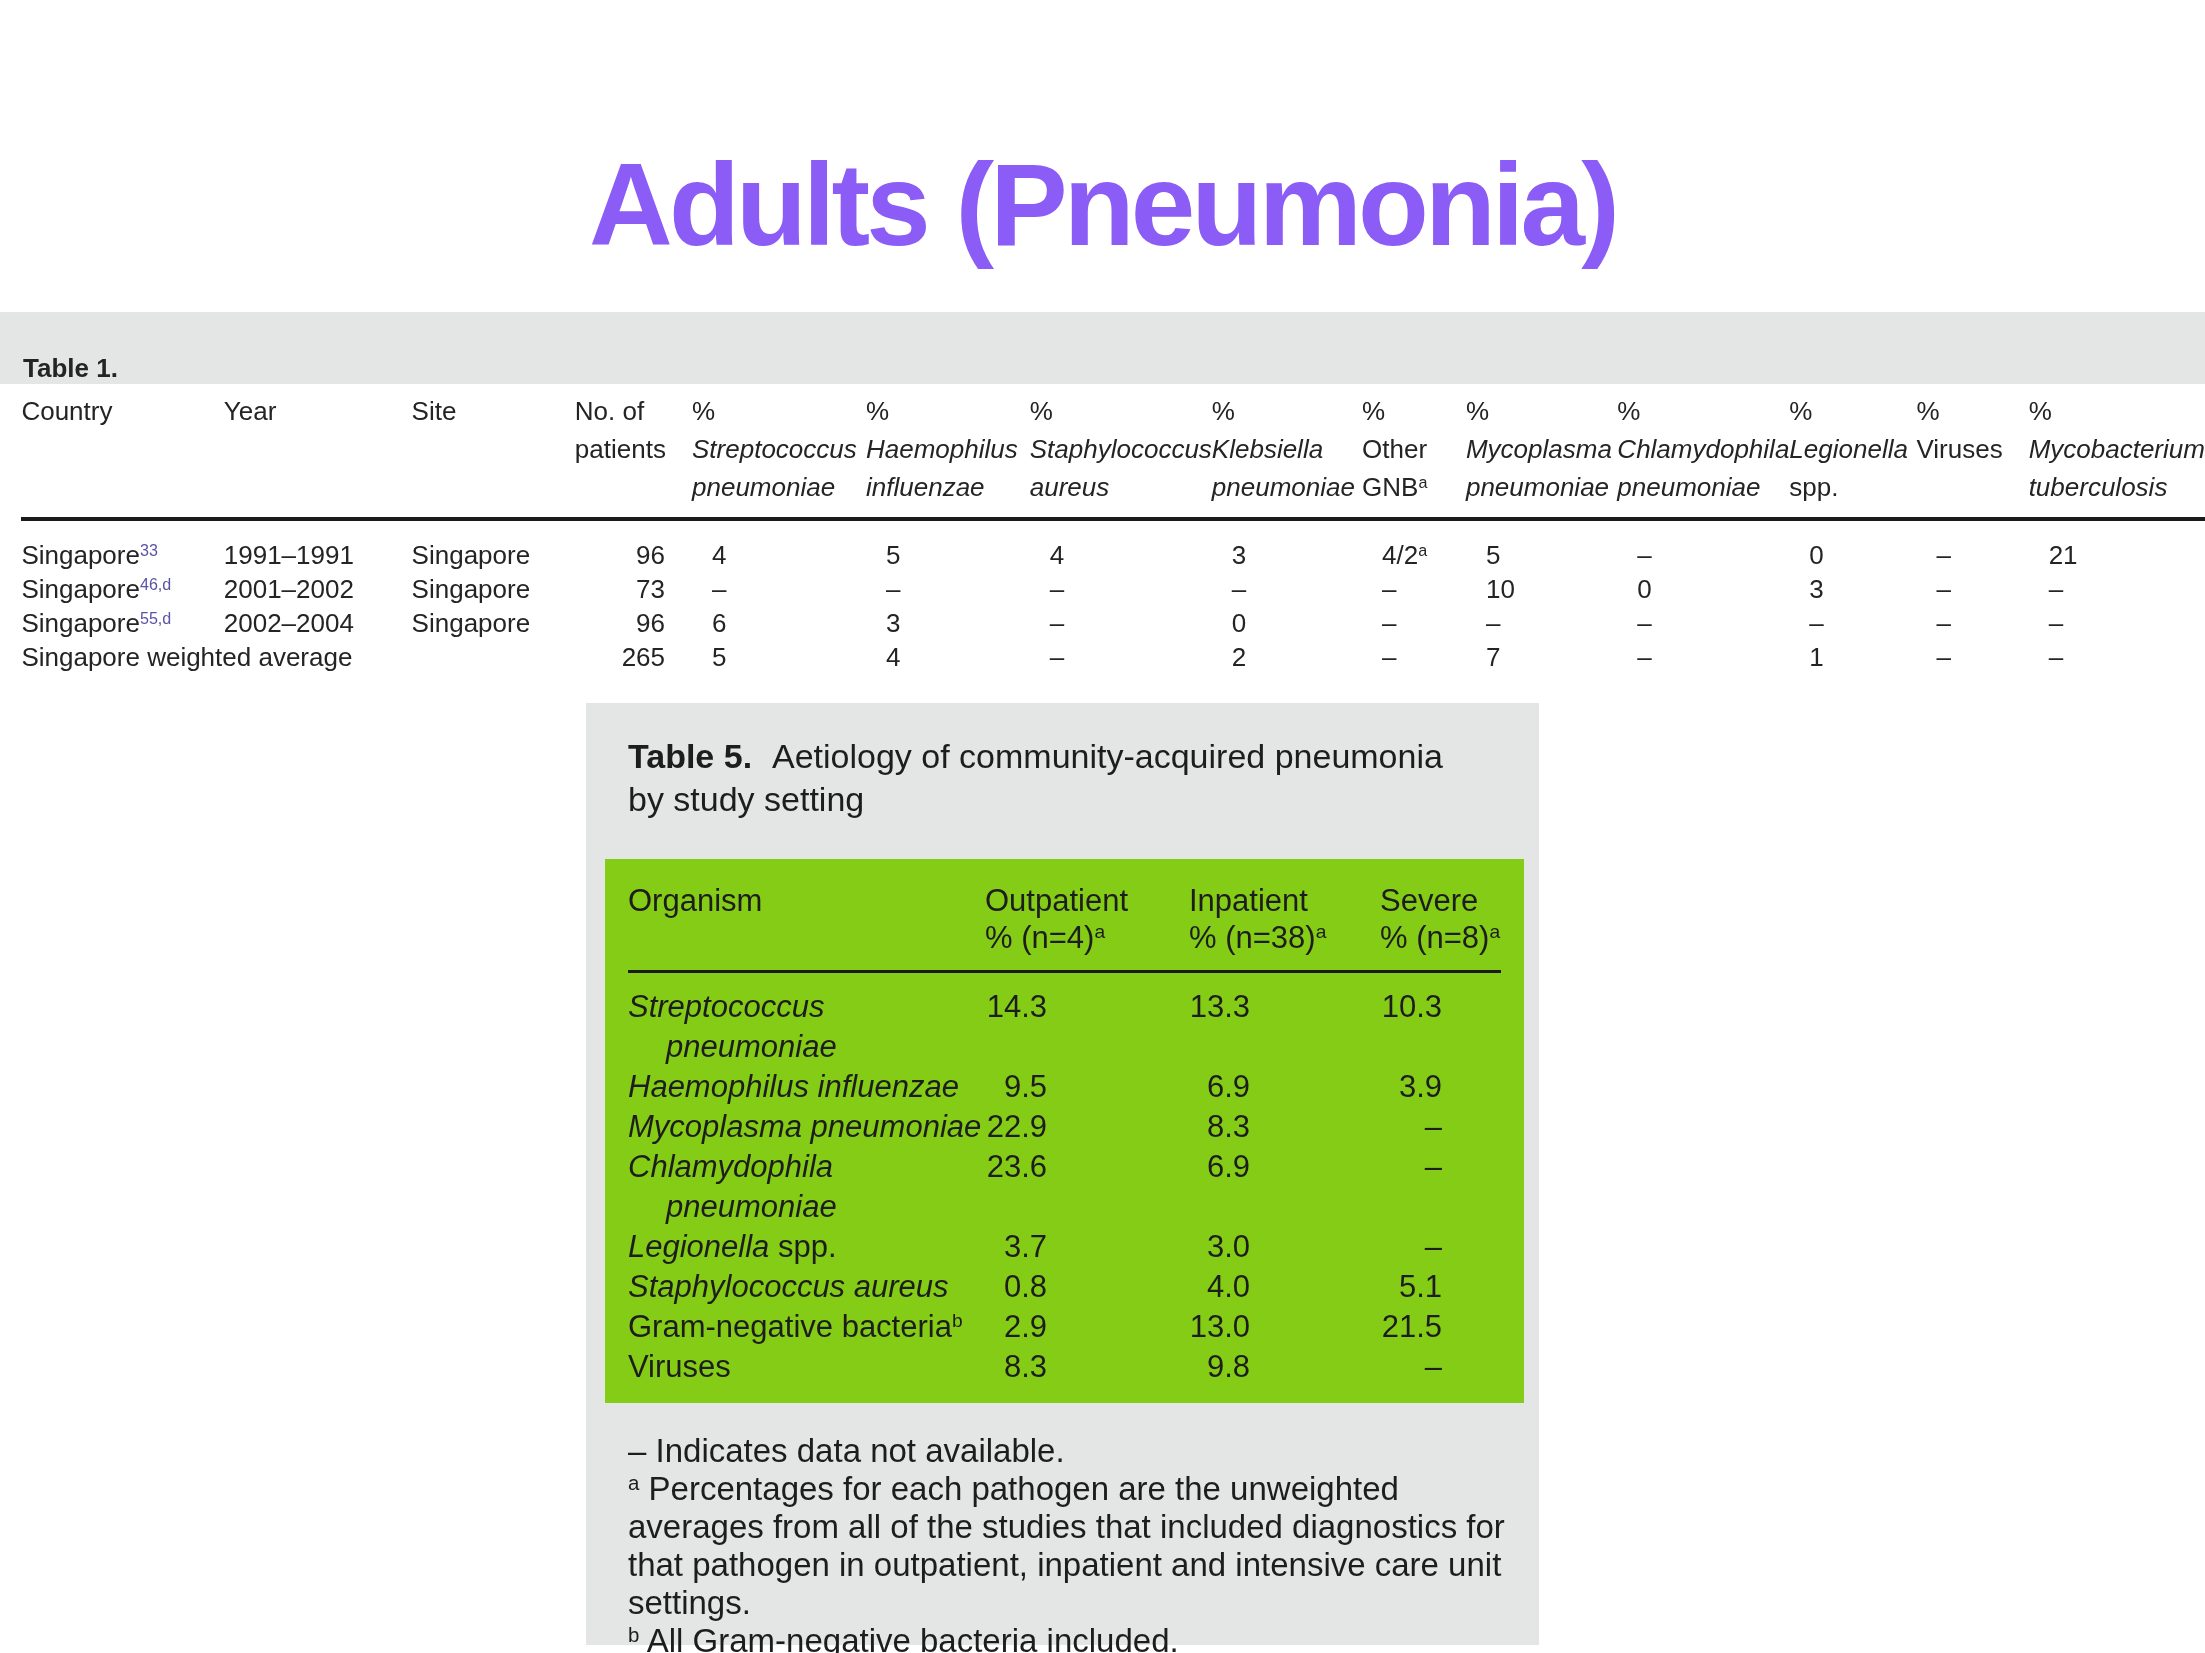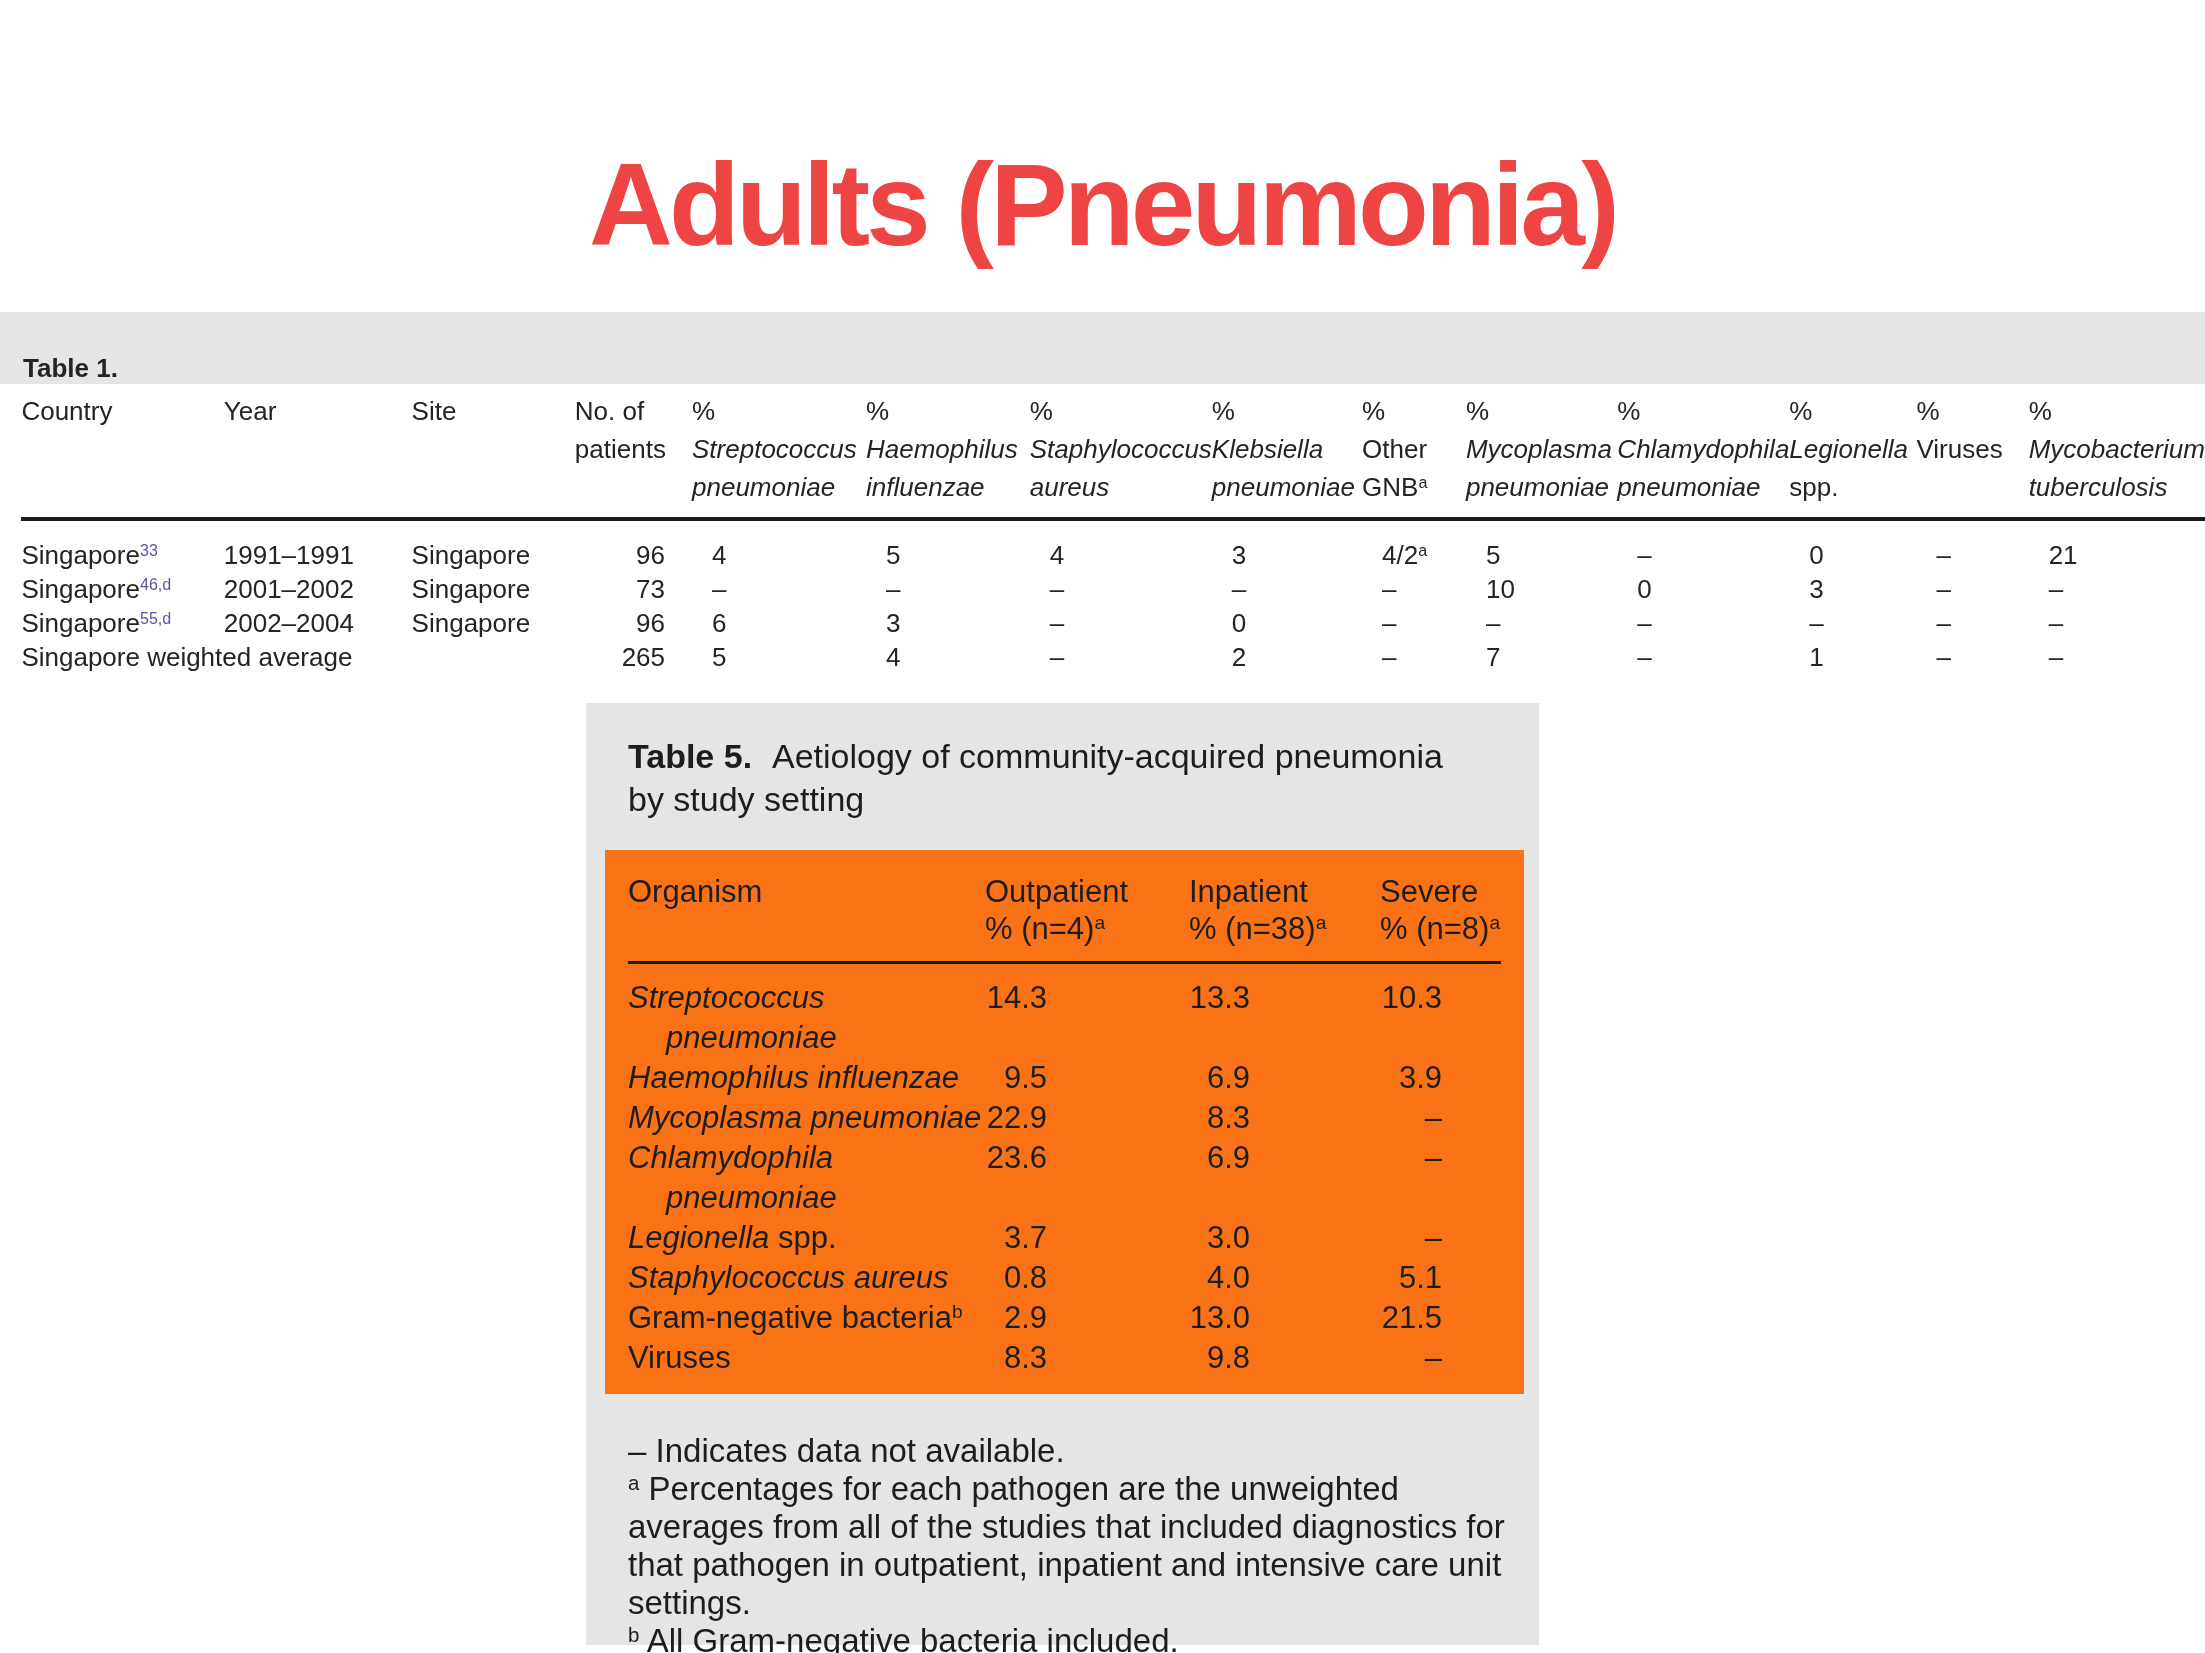--- a/index.html
+++ b/index.html
@@ -8,21 +8,21 @@
     font-family:"Liberation Sans", sans-serif; color:#242424; overflow:hidden;
   }
   .it { font-style:italic; }
   sup { font-size:0.62em; vertical-align:baseline; position:relative; top:-0.5em; line-height:0; }
   .psup { color:#5a53a5; }
 
   
   .title {
     position:absolute; left:0; top:142px; width:100%; margin:0;
     text-align:center; font-size:116px; line-height:1.1; font-weight:700;
-    letter-spacing:-3.8px; color:#ef4444;
+    letter-spacing:-3.8px; color:#8b5cf6;
   }
 
   
   .t1cap {
     position:absolute; left:0; top:312px; width:2205px; height:72px;
     background:#e4e5e5; display:flex; align-items:flex-end;
     box-sizing:border-box; padding-left:23px; font-size:26px; color:#242424;
   }
   .cap-label { font-weight:bold; margin-right:12.3px; white-space:nowrap; }
 
@@ -43,22 +43,22 @@
   
   .t5 {
     position:absolute; left:586px; top:703px; width:953px; height:942px;
     background:#e4e5e5; color:#1d1d1d;
   }
   .t5cap {
     position:absolute; left:42px; top:32px; width:858px;
     font-size:34px; line-height:43px;
   }
   .t5panel {
-    position:absolute; left:19px; top:147px; width:919px; height:544px;
-    background:#f97316; box-sizing:border-box; padding:23px 23px 0 23px;
+    position:absolute; left:19px; top:156px; width:919px; height:544px;
+    background:#84cc16; box-sizing:border-box; padding:23px 23px 0 23px;
   }
   .t5h {
     display:grid; grid-template-columns:357px 204px 191px 122px;
     font-size:31px; line-height:37px;
     border-bottom:3.8px solid #1b1b1b; padding-bottom:13.8px;
   }
   .t5h .hc div { white-space:nowrap; }
   .t5body { padding-top:13.8px; font-size:31px; line-height:40px; }
   .t5r { display:grid; grid-template-columns:357px 204px 191px 122px; }
   .t5r .oc { white-space:nowrap; }

